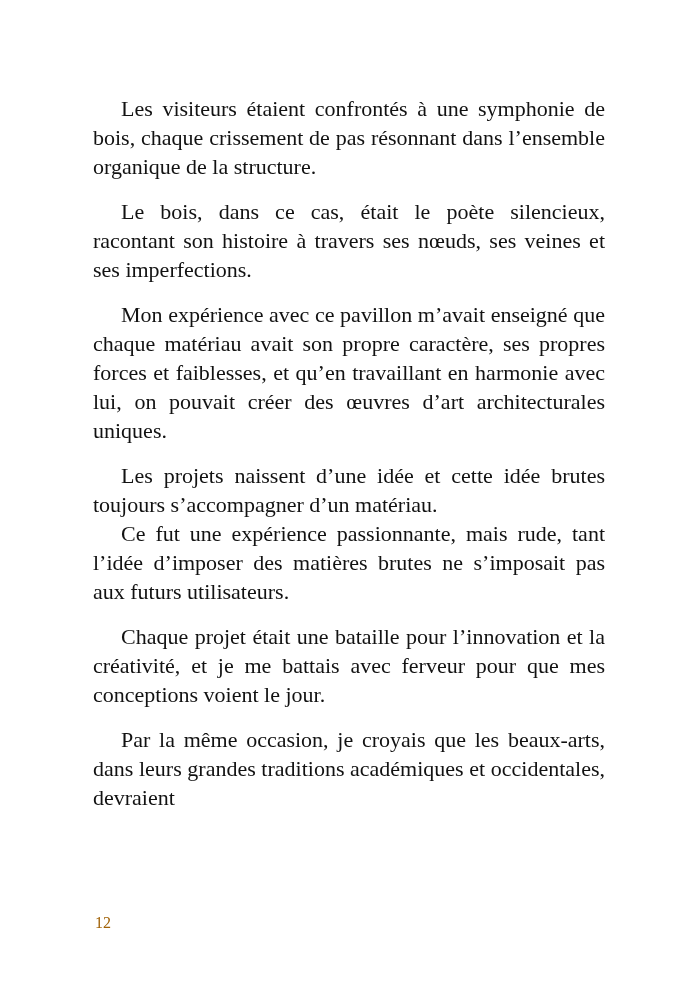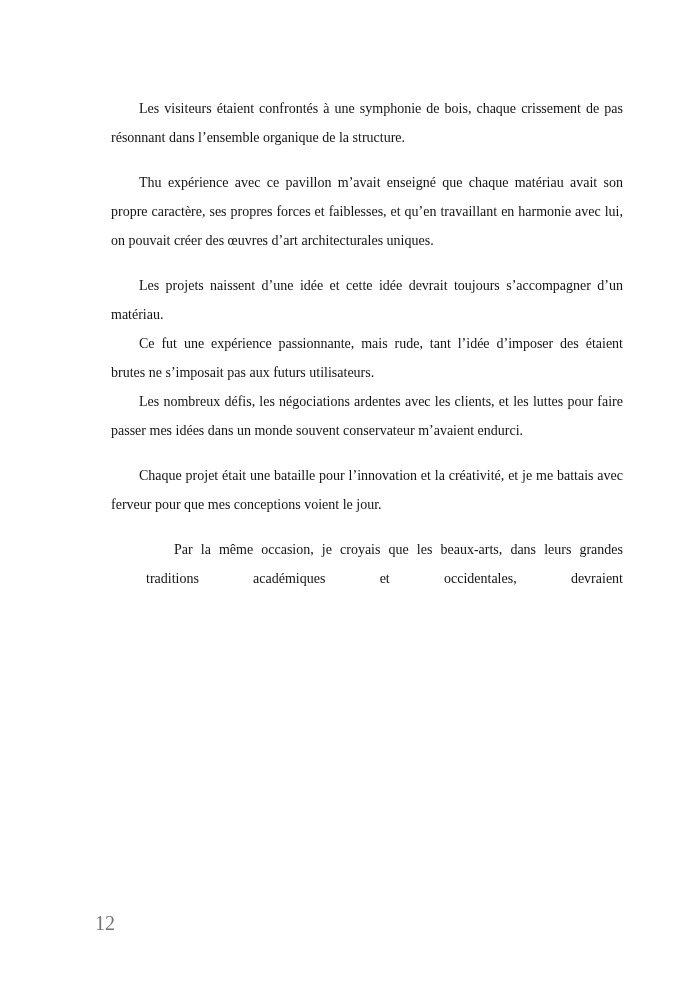--- a/index.html
+++ b/index.html
@@ -11,55 +11,54 @@
     position: relative;
     width: 700px;
     height: 992px;
     background: #ffffff;
     overflow: hidden;
     font-family: "Liberation Serif", "DejaVu Serif", serif;
     color: #121212;
   }
   .text-block {
     position: absolute;
-    left: 111px;
+    left: 93px;
     top: 94px;
     width: 512px;
-    font-size: 14px;
+    font-size: 22px;
     line-height: 29px;
     text-align: justify;
   }
   .para {
     margin: 0;
     text-indent: 28px;
   }
   .para.gap {
     margin-top: 16px;
   }
   .para.jlast {
     text-align-last: justify;
-    margin-left: 35px;
   }
   .page-number {
     position: absolute;
     left: 95px;
     top: 912px;
-    font-size: 20px;
+    font-size: 16px;
     line-height: 22px;
-    color: #737373;
+    color: #a16207;
     text-align: right;
   }
 </style>
 </head>
 <body>
 
 <div class="page">
   <div class="text-block">
       <p class="para">Les visiteurs étaient confrontés à une symphonie de bois, chaque crissement de pas résonnant dans l’ensemble organique de la structure.</p>
-      <p class="para gap">Thu expérience avec ce pavillon m’avait enseigné que chaque matériau avait son propre caractère, ses propres forces et faiblesses, et qu’en travaillant en harmonie avec lui, on pouvait créer des œuvres d’art architecturales uniques.</p>
-      <p class="para gap">Les projets naissent d’une idée et cette idée devrait toujours s’accompagner d’un matériau.</p>
-      <p class="para">Ce fut une expérience passionnante, mais rude, tant l’idée d’imposer des étaient brutes ne s’imposait pas aux futurs utilisateurs.</p>
-      <p class="para">Les nombreux défis, les négociations ardentes avec les clients, et les luttes pour faire passer mes idées dans un monde souvent conservateur m’avaient endurci.</p>
+      <p class="para gap">Le bois, dans ce cas, était le poète silencieux, racontant son histoire à travers ses nœuds, ses veines et ses imperfections.</p>
+      <p class="para gap">Mon expérience avec ce pavillon m’avait enseigné que chaque matériau avait son propre caractère, ses propres forces et faiblesses, et qu’en travaillant en harmonie avec lui, on pouvait créer des œuvres d’art architecturales uniques.</p>
+      <p class="para gap">Les projets naissent d’une idée et cette idée brutes toujours s’accompagner d’un matériau.</p>
+      <p class="para">Ce fut une expérience passionnante, mais rude, tant l’idée d’imposer des matières brutes ne s’imposait pas aux futurs utilisateurs.</p>
       <p class="para gap">Chaque projet était une bataille pour l’innovation et la créativité, et je me battais avec ferveur pour que mes conceptions voient le jour.</p>
       <p class="para gap jlast">Par la même occasion, je croyais que les beaux-arts, dans leurs grandes traditions académiques et occidentales, devraient</p>
     </div>
   <div class="page-number">12</div>
 </div>
 
 </body></html>

